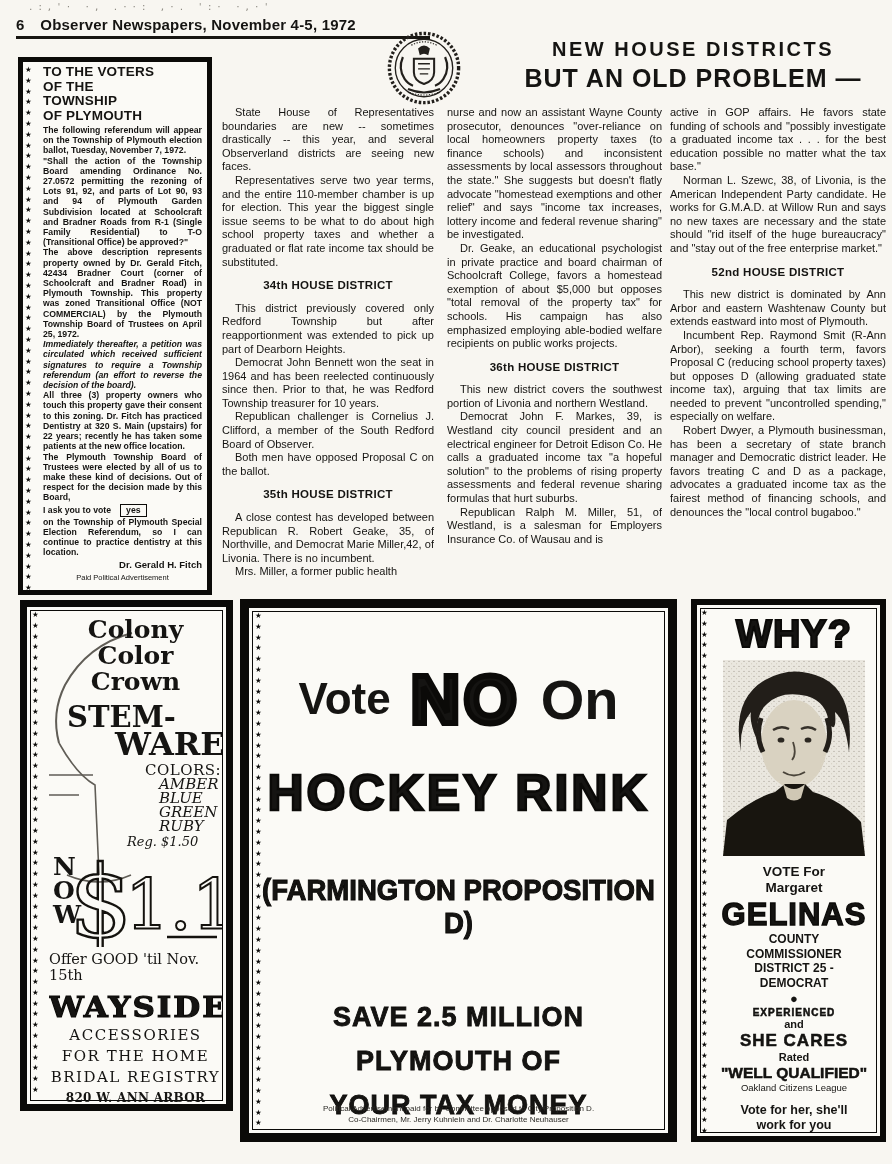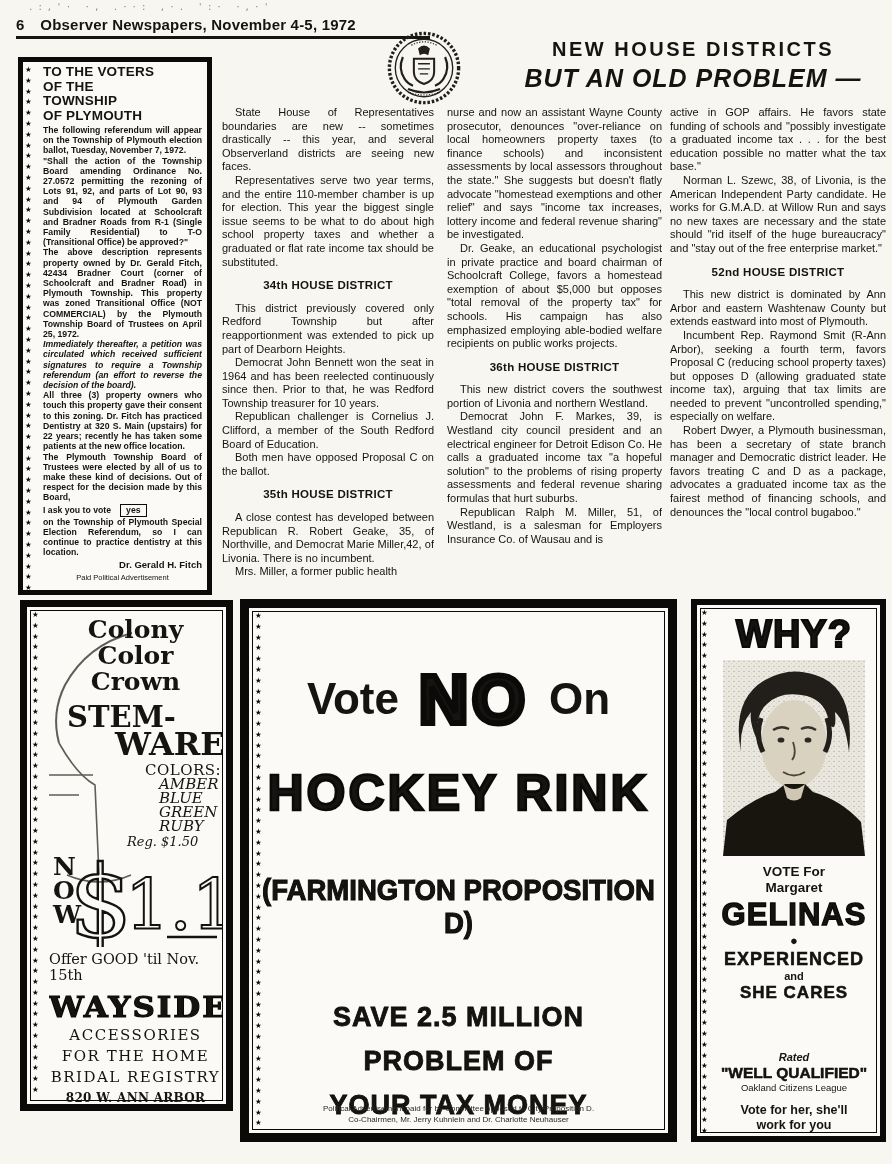--- a/index.html
+++ b/index.html
@@ -10,21 +10,21 @@
   
   .scan-noise{position:absolute;left:28px;top:2px;font-size:9px;color:#8d8a82;letter-spacing:4px;font-family:"DejaVu Sans Mono",monospace;}
   .masthead{position:absolute;left:16px;top:16px;width:414px;border-bottom:3px solid #171511;padding-bottom:3px;display:flex;gap:16px;align-items:baseline;}
   .page-num{font-weight:bold;font-size:15px;}
   .mast-title{font-weight:bold;font-size:15px;letter-spacing:.2px;}
 
   
   .seal{position:absolute;left:386px;top:30px;width:76px;height:76px;}
   .headline{position:absolute;left:500px;top:38px;width:386px;text-align:center;}
   .headline .l1{font-size:20px;font-weight:bold;letter-spacing:2.5px;}
-  .headline .l2{font-size:25px;font-weight:bold;letter-spacing:1px;margin-top:3px;font-style:italic;}
+  .headline .l2{font-size:25px;font-weight:bold;letter-spacing:1px;margin-top:3px;}
 
   
   .col{position:absolute;top:106px;height:488px;overflow:hidden;font-size:11px;line-height:13.6px;text-align:justify;}
   .col .blk-p{text-indent:13px;margin:0;}
   .col .blk-pc{text-indent:0;margin:0;}
   .col .blk-h{font-weight:bold;text-align:center;text-indent:0;font-size:11.5px;letter-spacing:.3px;margin:10px 0 9px;}
   #col1{left:222px;width:212px;} #col2{left:447px;width:215px;} #col3{left:670px;width:216px;}
 
   
   .ad{position:absolute;background:#fbfaf6;border:5px solid #0b0a08;}
@@ -62,41 +62,41 @@
   .wayside-name{font-family:"DejaVu Serif",serif;font-weight:bold;font-size:31px;letter-spacing:2px;text-align:center;margin-top:6px;-webkit-text-stroke:1.2px #0b0a08;transform:scaleY(.92);}
   .tagline{font-family:"DejaVu Serif",serif;font-size:15px;letter-spacing:1.5px;text-align:center;line-height:21px;}
   .ws-addr{font-family:"DejaVu Serif",serif;font-weight:bold;font-size:12px;text-align:center;margin-top:3px;letter-spacing:.3px;}
 
   
   #ad-hockey{left:240px;top:599px;width:437px;height:543px;border-width:9px;}
   #ad-hockey .content{position:absolute;inset:0;text-align:center;overflow:hidden;border-radius:22px;}
   .vote-no-row{margin-top:52px;display:flex;justify-content:center;align-items:center;gap:20px;}
   .vn-vote{font-size:44px;font-weight:bold;}
   .vn-no{font-size:68px;font-weight:bold;-webkit-text-stroke:6px #0b0a08;letter-spacing:4px;}
-  .vn-on{font-size:44px;font-weight:bold;}
+  .vn-on{font-size:56px;font-weight:bold;}
   .hockey-line{font-size:50px;font-weight:bold;letter-spacing:3px;margin-top:26px;-webkit-text-stroke:2.5px #0b0a08;}
   .farmington{font-size:29px;font-weight:bold;margin-top:52px;transform:scaleX(.95);-webkit-text-stroke:1px #0b0a08;}
   .save1{font-size:27px;font-weight:bold;letter-spacing:1px;margin-top:62px;-webkit-text-stroke:.8px #0b0a08;}
   .save2{font-size:27px;font-weight:bold;letter-spacing:1px;margin-top:13px;-webkit-text-stroke:.8px #0b0a08;}
   .hockey-fine{position:absolute;left:0;right:0;bottom:8px;font-size:8px;line-height:11px;color:#2a2824;}
 
   
   #ad-gelinas{left:691px;top:599px;width:195px;height:543px;border-width:6px;}
   #ad-gelinas .content{position:absolute;left:16px;right:5px;top:2px;bottom:2px;text-align:center;overflow:hidden;}
   .why{font-size:38px;font-weight:bold;-webkit-text-stroke:2px #0b0a08;letter-spacing:1px;margin-top:6px;}
   .portrait{display:block;margin:4px auto 0;}
   .g-votefor{font-size:13.5px;font-weight:bold;margin-top:8px;line-height:16px;}
   .g-first{font-size:13.5px;font-weight:bold;line-height:16px;}
   .g-last{font-size:31px;font-weight:bold;letter-spacing:1px;-webkit-text-stroke:1.3px #0b0a08;line-height:34px;margin-top:2px;}
   .g-office{font-size:12px;font-weight:bold;line-height:14.5px;}
   .g-bullet{font-size:13px;line-height:13px;margin:2px 0;}
-  .g-q1{font-size:18px;font-weight:bold;letter-spacing:1px;margin-top:2px;-webkit-text-stroke:.5px #0b0a08;}
+  .g-q1{font-size:10px;font-weight:bold;letter-spacing:1px;margin-top:2px;-webkit-text-stroke:.5px #0b0a08;}
   .g-and{font-size:11px;font-weight:bold;line-height:13px;}
   .g-q2{font-size:17px;font-weight:bold;letter-spacing:1px;-webkit-text-stroke:.5px #0b0a08;}
-  .g-rated{font-size:11px;font-weight:bold;font-style:italic;line-height:13px;margin-top:48px;}
+  .g-rated{font-size:11px;font-weight:bold;line-height:13px;}
   .g-rating{font-size:15.5px;font-weight:bold;-webkit-text-stroke:.5px #0b0a08;line-height:18px;}
   .g-rater{font-size:9.5px;line-height:12px;}
   .g-close{font-size:12.5px;font-weight:bold;line-height:15px;margin-top:9px;}
 </style>
 </head>
 <body>
 
 <div id="page" data-interactable="false">
 
   <div class="scan-noise" data-interactable="false">.:,'· ·, .··: ,·. ':· ·,·'</div>
@@ -121,21 +121,21 @@
     <div class="l1" data-interactable="false">NEW HOUSE DISTRICTS</div>
     <div class="l2" data-interactable="false">BUT AN OLD PROBLEM —</div>
   </div>
 
   <div id="col1" class="col" data-interactable="false">
       <div class="blk-p" data-interactable="false">State House of Representatives boundaries are new -- sometimes drastically -- this year, and several Observerland districts are seeing new faces.</div>
       <div class="blk-p" data-interactable="false">Representatives serve two year terms, and the entire 110-member chamber is up for election. This year the biggest single issue seems to be what to do about high school property taxes and whether a graduated or flat rate income tax should be substituted.</div>
       <div class="blk-h" data-interactable="false">34th HOUSE DISTRICT</div>
       <div class="blk-p" data-interactable="false">This district previously covered only Redford Township but after reapportionment was extended to pick up part of Dearborn Heights.</div>
       <div class="blk-p" data-interactable="false">Democrat John Bennett won the seat in 1964 and has been reelected continuously since then. Prior to that, he was Redford Township treasurer for 10 years.</div>
-      <div class="blk-p" data-interactable="false">Republican challenger is Cornelius J. Clifford, a member of the South Redford Board of Education.</div>
+      <div class="blk-p" data-interactable="false">Republican challenger is Cornelius J. Clifford, a member of the South Redford Board of Observer.</div>
       <div class="blk-p" data-interactable="false">Both men have opposed Proposal C on the ballot.</div>
       <div class="blk-h" data-interactable="false">35th HOUSE DISTRICT</div>
       <div class="blk-p" data-interactable="false">A close contest has developed between Republican R. Robert Geake, 35, of Northville, and Democrat Marie Miller,42, of Livonia. There is no incumbent.</div>
       <div class="blk-p" data-interactable="false">Mrs. Miller, a former public health</div>
     </div>
   <div id="col2" class="col" data-interactable="false">
       <div class="blk-pc" data-interactable="false">nurse and now an assistant Wayne County prosecutor, denounces "over-reliance on local homeowners property taxes (to finance schools) and inconsistent assessments by local assessors throughout the state." She suggests but doesn't flatly advocate "homestead exemptions and other relief" and says "income tax increases, lottery income and federal revenue sharing" be investigated.</div>
       <div class="blk-p" data-interactable="false">Dr. Geake, an educational psychologist in private practice and board chairman of Schoolcraft College, favors a homestead exemption of about $5,000 but opposes "total removal of the property tax" for schools. His campaign has also emphasized employing able-bodied welfare recipients on public works projects.</div>
       <div class="blk-h" data-interactable="false">36th HOUSE DISTRICT</div>
       <div class="blk-p" data-interactable="false">This new district covers the southwest portion of Livonia and northern Westland.</div>
@@ -373,21 +373,21 @@
 </div>
     <div class="content" data-interactable="false">
       <div class="vote-no-row" data-interactable="false">
         <span class="vn-vote" data-interactable="false">Vote</span>
         <span class="vn-no" data-interactable="false">NO</span>
         <span class="vn-on" data-interactable="false">On</span>
       </div>
       <div class="hockey-line" data-interactable="false">HOCKEY RINK</div>
       <div class="farmington" data-interactable="false">(FARMINGTON PROPOSITION D)</div>
       <div class="save1" data-interactable="false">SAVE 2.5 MILLION</div>
-      <div class="save2" data-interactable="false">PROBLEM OF</div>
+      <div class="save2" data-interactable="false">PLYMOUTH OF</div>
       <div class="save2" data-interactable="false">YOUR TAX MONEY</div>
       <div class="hockey-fine" data-interactable="false">
         <div data-interactable="false">Political Advertisement paid for by Committee opposed to City Proposition D.</div>
         <div data-interactable="false">Co-Chairmen, Mr. Jerry Kuhnlein and Dr. Charlotte Neuhauser</div>
       </div>
     </div>
   </div>
 
   <div id="ad-gelinas" class="ad" data-interactable="false">
     <div class="inner-frame" data-interactable="false"></div>
@@ -458,20 +458,26 @@
         <ellipse cx="58" cy="80" rx="3.4" ry="2.6" fill="#2b2721"></ellipse>
         <ellipse cx="85" cy="80" rx="3.4" ry="2.6" fill="#2b2721"></ellipse>
         <path d="M70 82 q4 12 -1 18 M60 112 q11 7 22 0" stroke="#4a443a" stroke-width="1.8" fill="none"></path>
         <path d="M38 58 q-6 18 2 34 M104 58 q6 18 -2 34" stroke="#221e19" stroke-width="5" fill="none"></path>
         <path d="M0 196 L4 160 Q30 138 52 132 L62 124 L82 124 L90 132 Q118 140 138 162 L142 196 Z" fill="#18150f"></path>
         <path d="M60 124 q11 10 22 0 l-4 14 q-7 5 -14 0 Z" fill="#cfc7b4"></path>
       </svg>
       <div class="g-votefor" data-interactable="false">VOTE For</div>
       <div class="g-first" data-interactable="false">Margaret</div>
       <div class="g-last" data-interactable="false">GELINAS</div>
+      <div class="g-office" data-interactable="false">
+          <div data-interactable="false">COUNTY</div>
+          <div data-interactable="false">COMMISSIONER</div>
+          <div data-interactable="false">DISTRICT 25 -</div>
+          <div data-interactable="false">DEMOCRAT</div>
+        </div>
       <div class="g-bullet" data-interactable="false">●</div>
       <div class="g-q1" data-interactable="false">EXPERIENCED</div>
       <div class="g-and" data-interactable="false">and</div>
       <div class="g-q2" data-interactable="false">SHE CARES</div>
       <div class="g-rated" data-interactable="false">Rated</div>
       <div class="g-rating" data-interactable="false">"WELL QUALIFIED"</div>
       <div class="g-rater" data-interactable="false">Oakland Citizens League</div>
       <div class="g-close" data-interactable="false">
         <div data-interactable="false">Vote for her, she'll</div>
         <div data-interactable="false">work for you</div>

